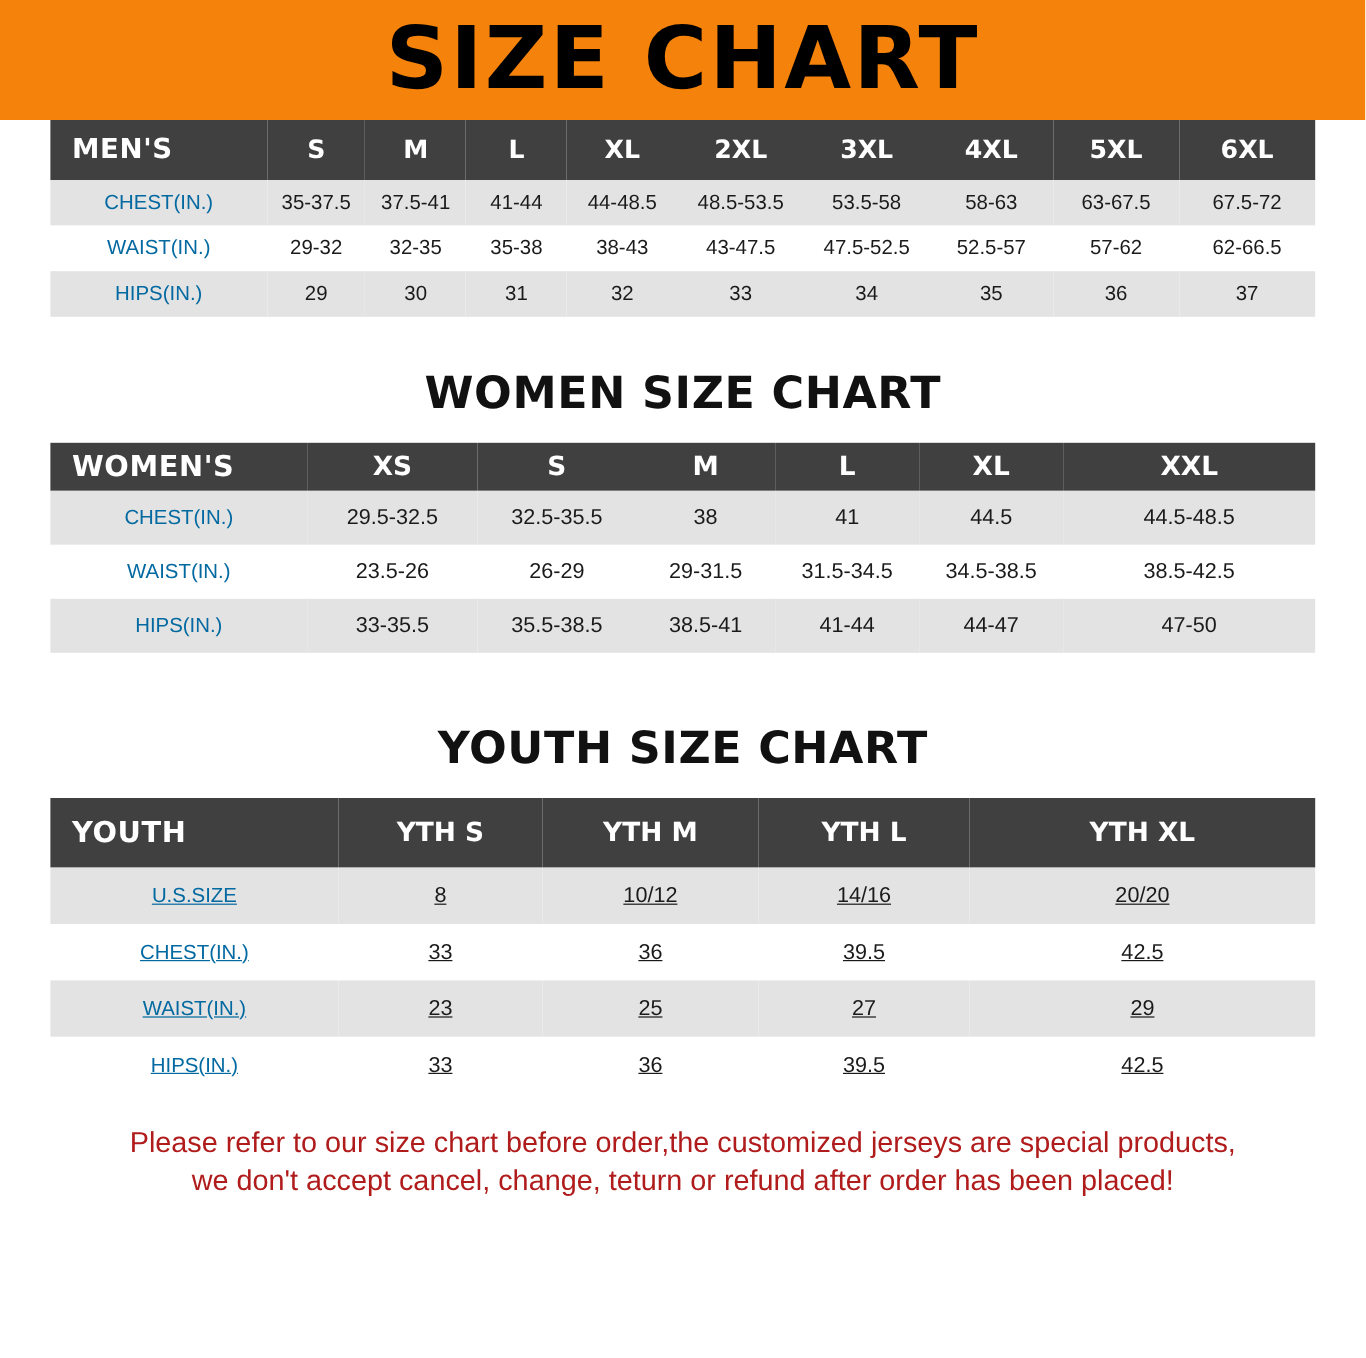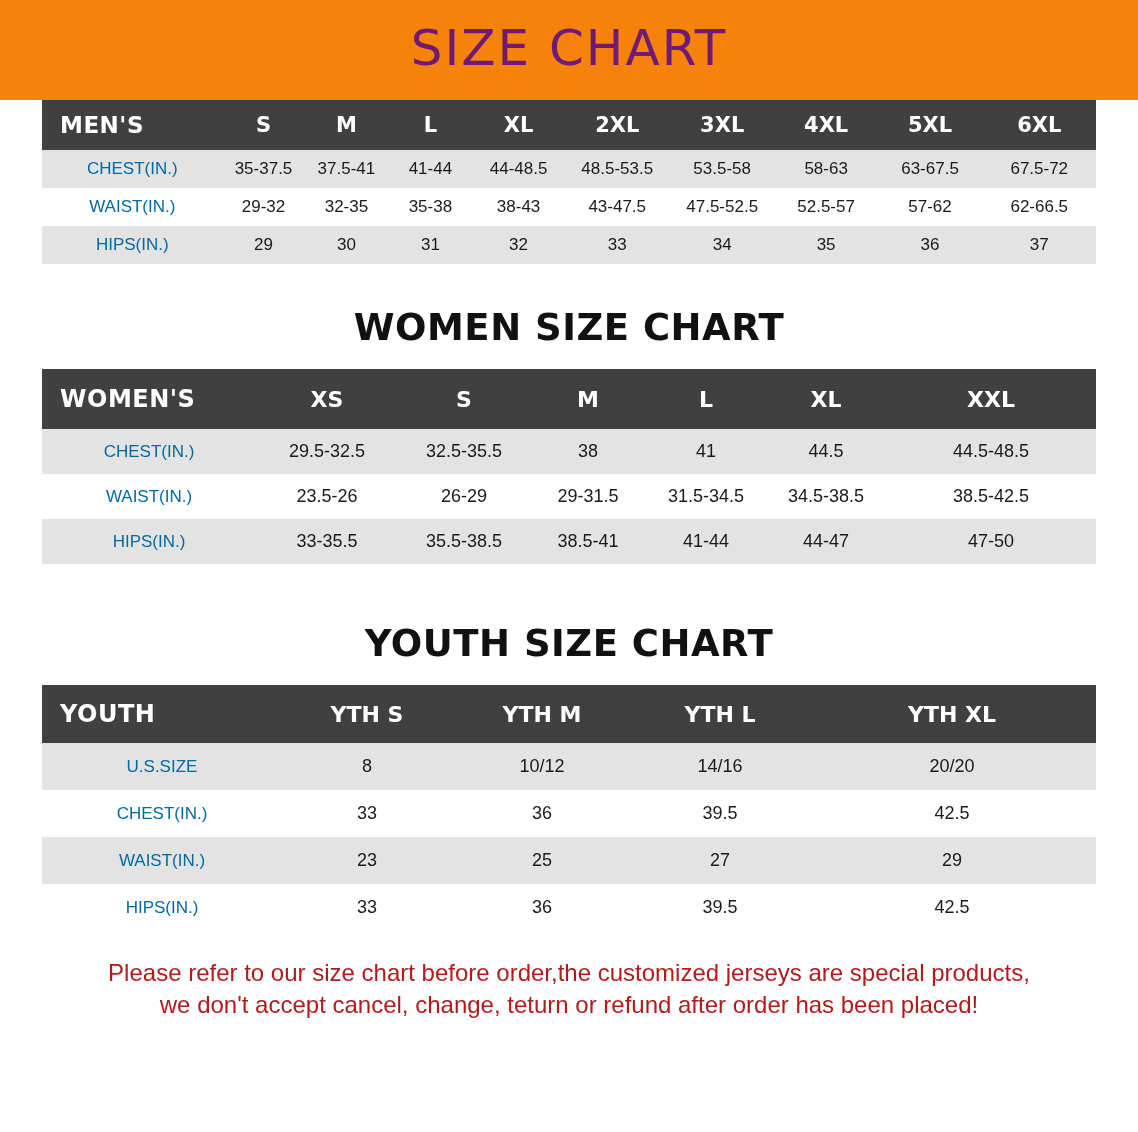--- a/index.html
+++ b/index.html
@@ -21,24 +21,24 @@
   .banner {
     width: 100%;
     height: 100px;
     background: #f5820b;
     display: flex;
     align-items: center;
     justify-content: center;
   }
   .banner-title {
     font-family: "DejaVu Sans", sans-serif;
-    font-weight: normal;
-    font-size: 50px;
+    font-weight: bold;
+    font-size: 72px;
     letter-spacing: 2px;
-    color: #701a75;
+    color: #000000;
     line-height: 1;
     margin-top: -4px;
   }
 
   
   .section-heading {
     text-align: center;
     font-family: "DejaVu Sans", sans-serif;
     font-weight: bold;
     font-size: 37px;
@@ -82,26 +82,26 @@
   }
   table.size-table tbody td.rowlabel {
     text-align: center;
     font-size: 17px;
     color: #0369a1;
   }
   table.size-table tbody tr.shade td { background: #e3e3e3; }
   table.size-table tbody tr.plain td { background: #ffffff; }
 
   
-  table.youth tbody td { padding: 13px 0; font-size: 18px; }
+  table.youth tbody td { padding: 13px 0; font-size: 18px; text-decoration: underline; }
   table.youth thead th { font-size: 22px; padding: 15px 0; margin-left: 17px; }
   table.youth thead th.corner { font-size: 24px; }
 
   
-  table.women thead th { font-size: 22px; padding: 16px 0; }
+  table.women thead th { font-size: 22px; padding: 6px 0; }
   table.women thead th.corner { font-size: 24px; }
   table.women tbody td { padding: 12px 0; font-size: 18px; }
 
   
   .note {
     margin: 26px 40px 0 40px;
     color: #b01b1b;
     font-family: "Liberation Sans", sans-serif;
     font-size: 24px;
     line-height: 1.35;

